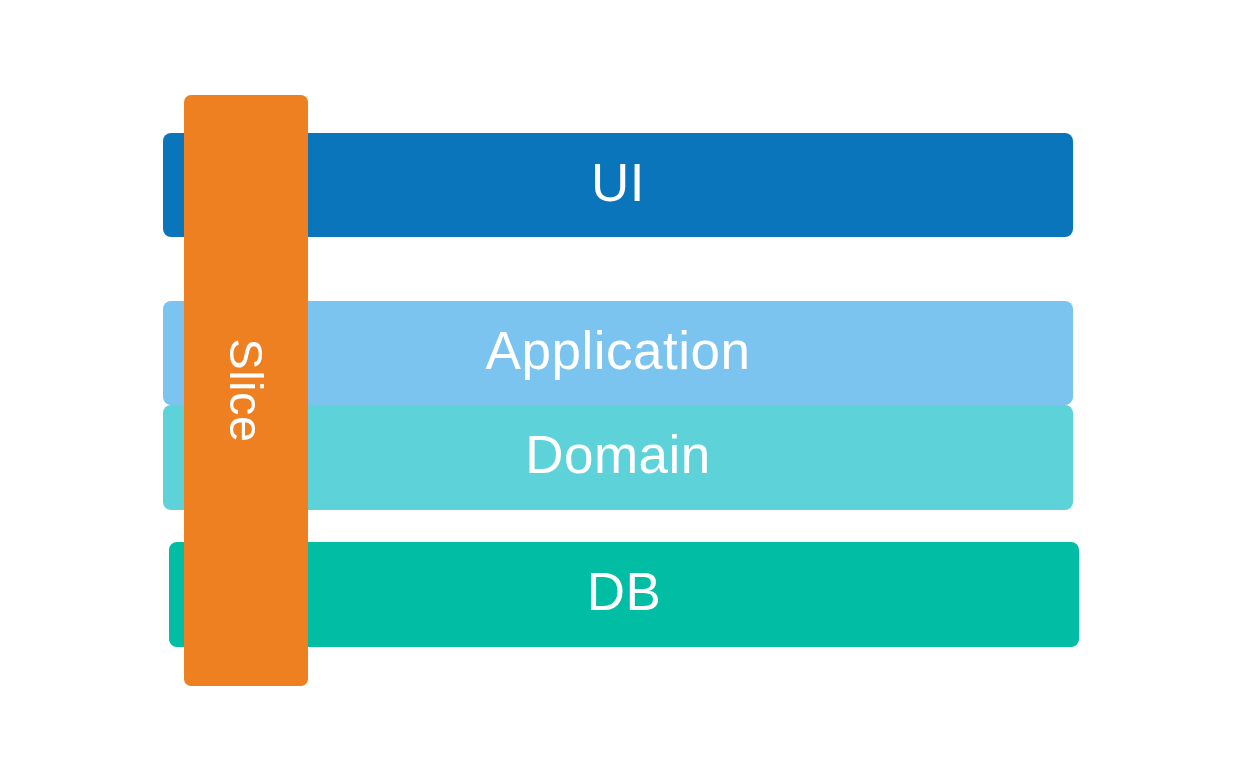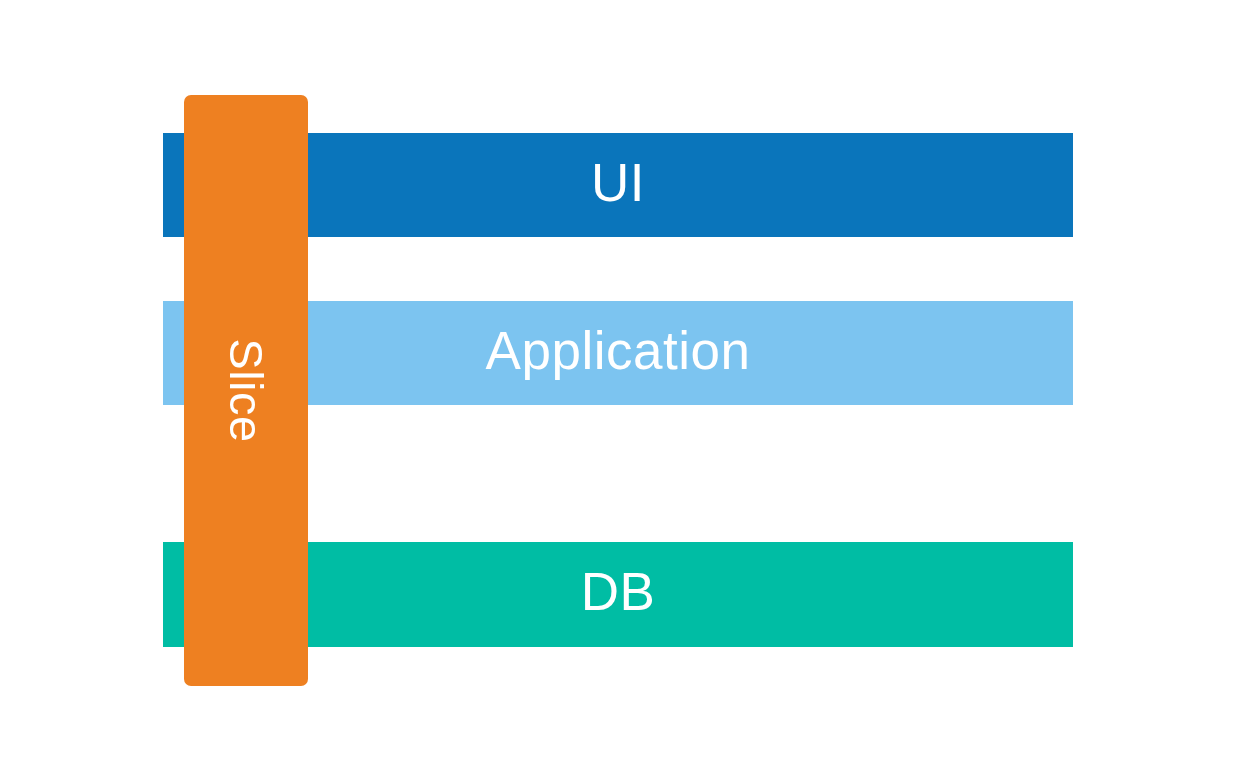--- a/index.html
+++ b/index.html
@@ -13,29 +13,29 @@
     width: 1250px;
     height: 781px;
     background: #ffffff;
     overflow: hidden;
   }
   .layer {
     position: absolute;
     left: 163px;
     width: 910px;
     height: 104px;
-    border-radius: 0;
+    border-radius: 8px;
     display: flex;
     align-items: center;
     justify-content: center;
   }
   .layer-0 { top: 133px; }
   .layer-1 { top: 269px; margin-top: 32px; }
   .layer-2 { top: 405px; height: 105px; }
-  .layer-3 { top: 542px; height: 105px; }
+  .layer-3 { top: 542px; height: 105px; margin-left: 6px; }
   .layer-label {
     color: #ffffff;
     font-size: 53px;
     font-weight: 400;
     letter-spacing: 0.5px;
     white-space: nowrap;
     line-height: 1;
     padding-bottom: 6px;
   }
   .slice {
@@ -65,20 +65,23 @@
 <div class="canvas">
 
   <div class="layer layer-0" style="background-color: rgb(10, 117, 187);">
     <span class="layer-label" style="color: rgb(255, 255, 255);">UI</span>
   </div>
 
   <div class="layer layer-1" style="background-color: rgb(124, 196, 240);">
     <span class="layer-label" style="color: rgb(255, 255, 255);">Application</span>
   </div>
 
+  <div class="layer layer-2" style="background-color: rgb(93, 211, 217);">
+    <span class="layer-label" style="color: rgb(255, 255, 255);">Domain</span>
+  </div>
 
   <div class="layer layer-3" style="background-color: rgb(0, 189, 164);">
     <span class="layer-label" style="color: rgb(255, 255, 255);">DB</span>
   </div>
 
   <div class="slice" style="background-color: rgb(238, 128, 33);">
     <span class="slice-label" style="color: rgb(255, 255, 255);">Slice</span>
   </div>
 
 </div>

